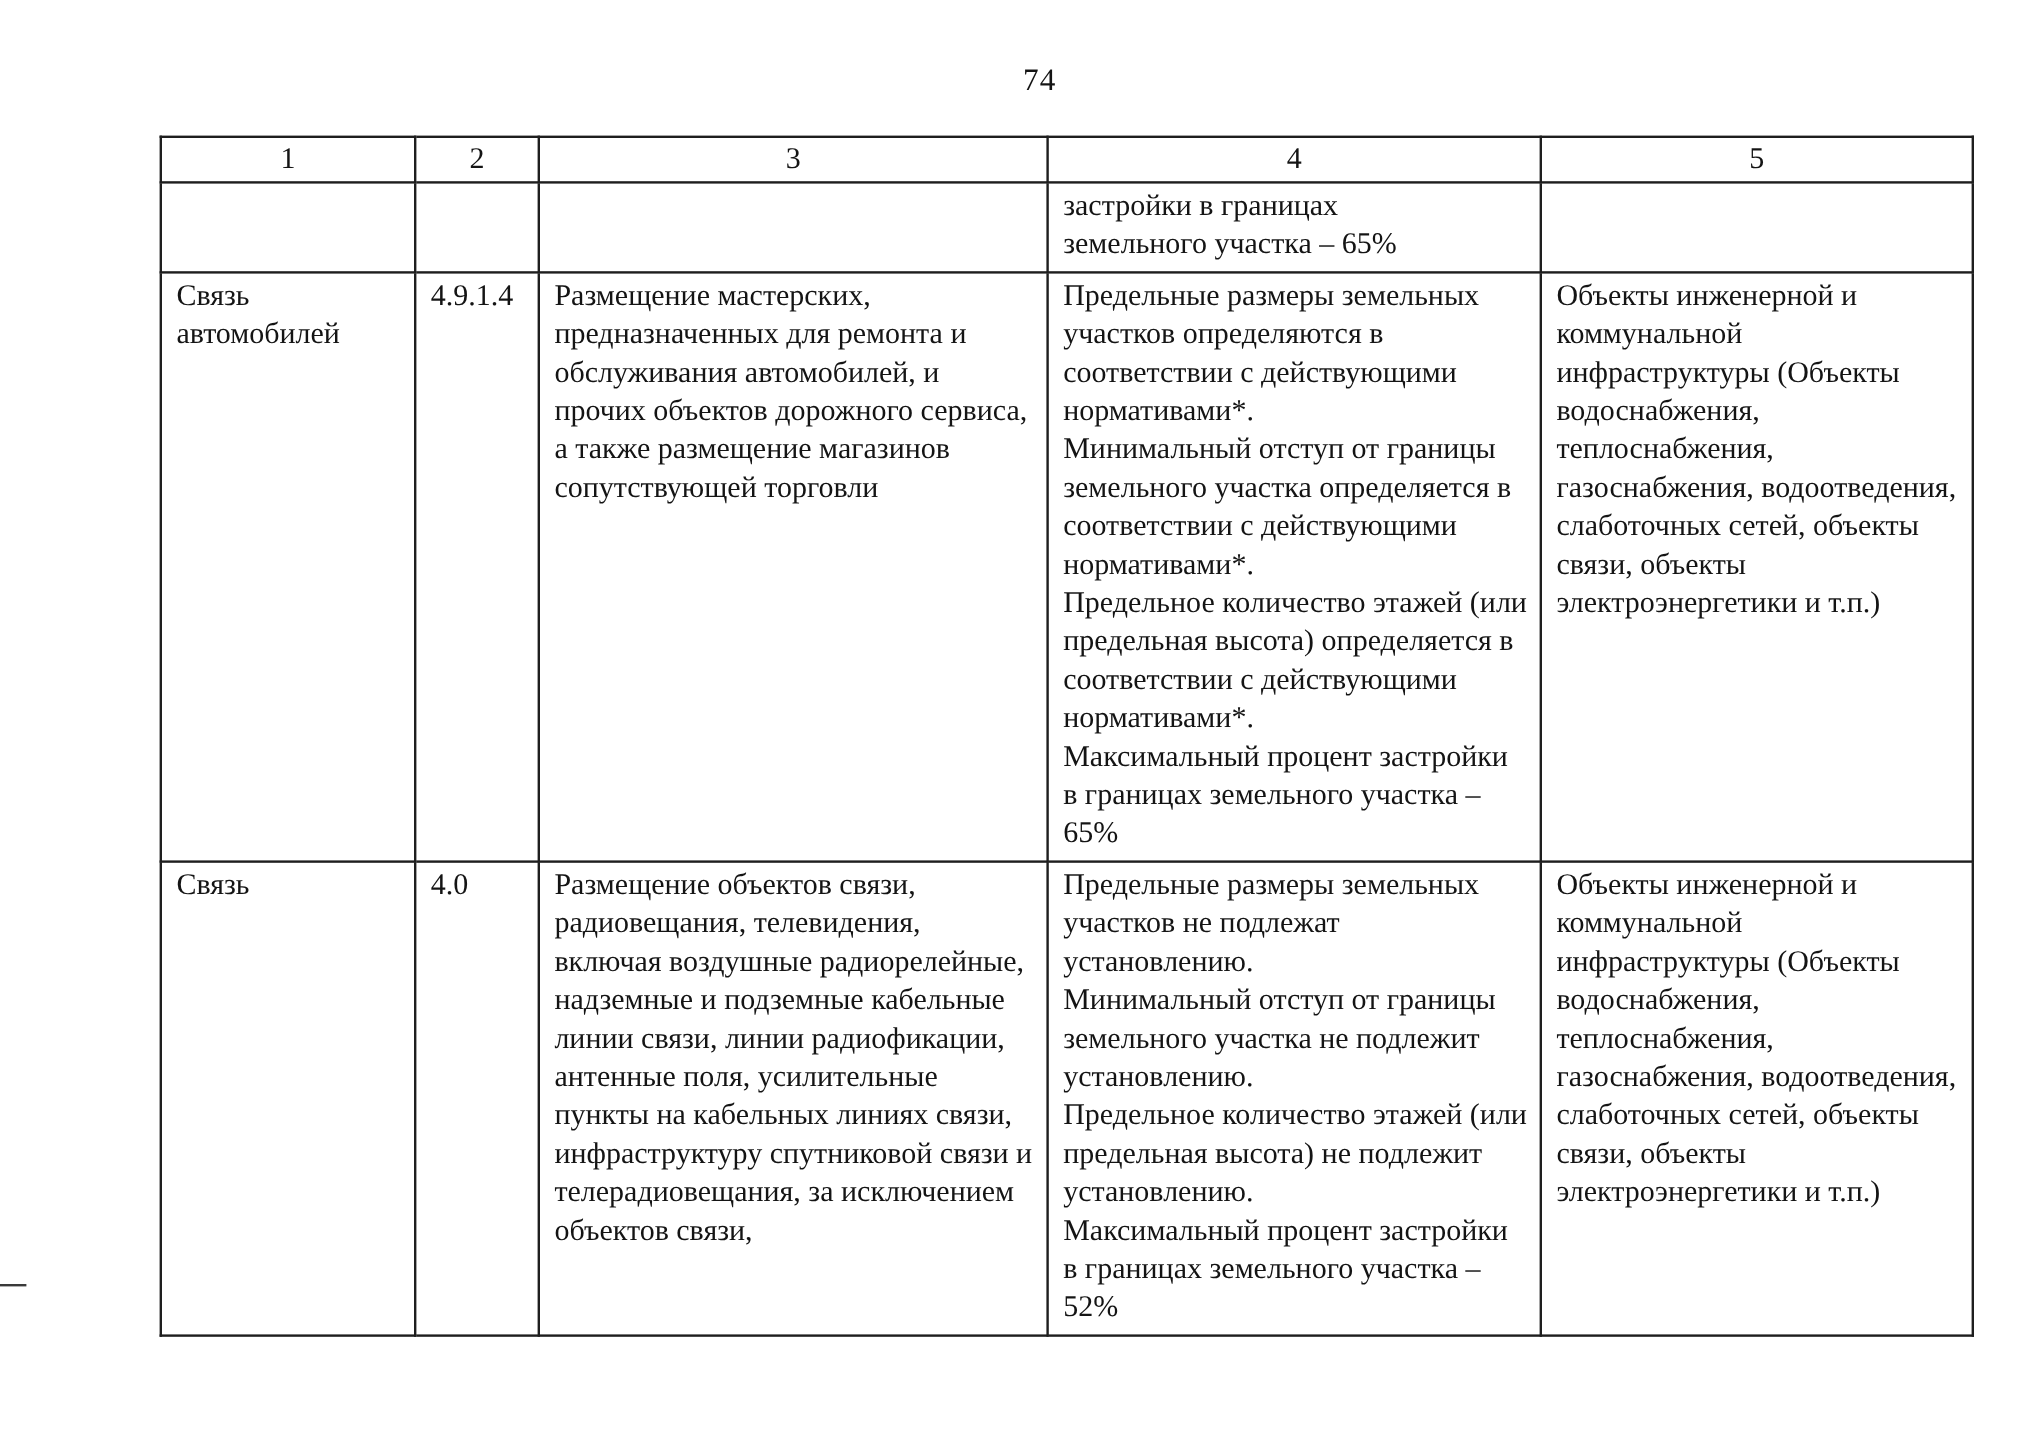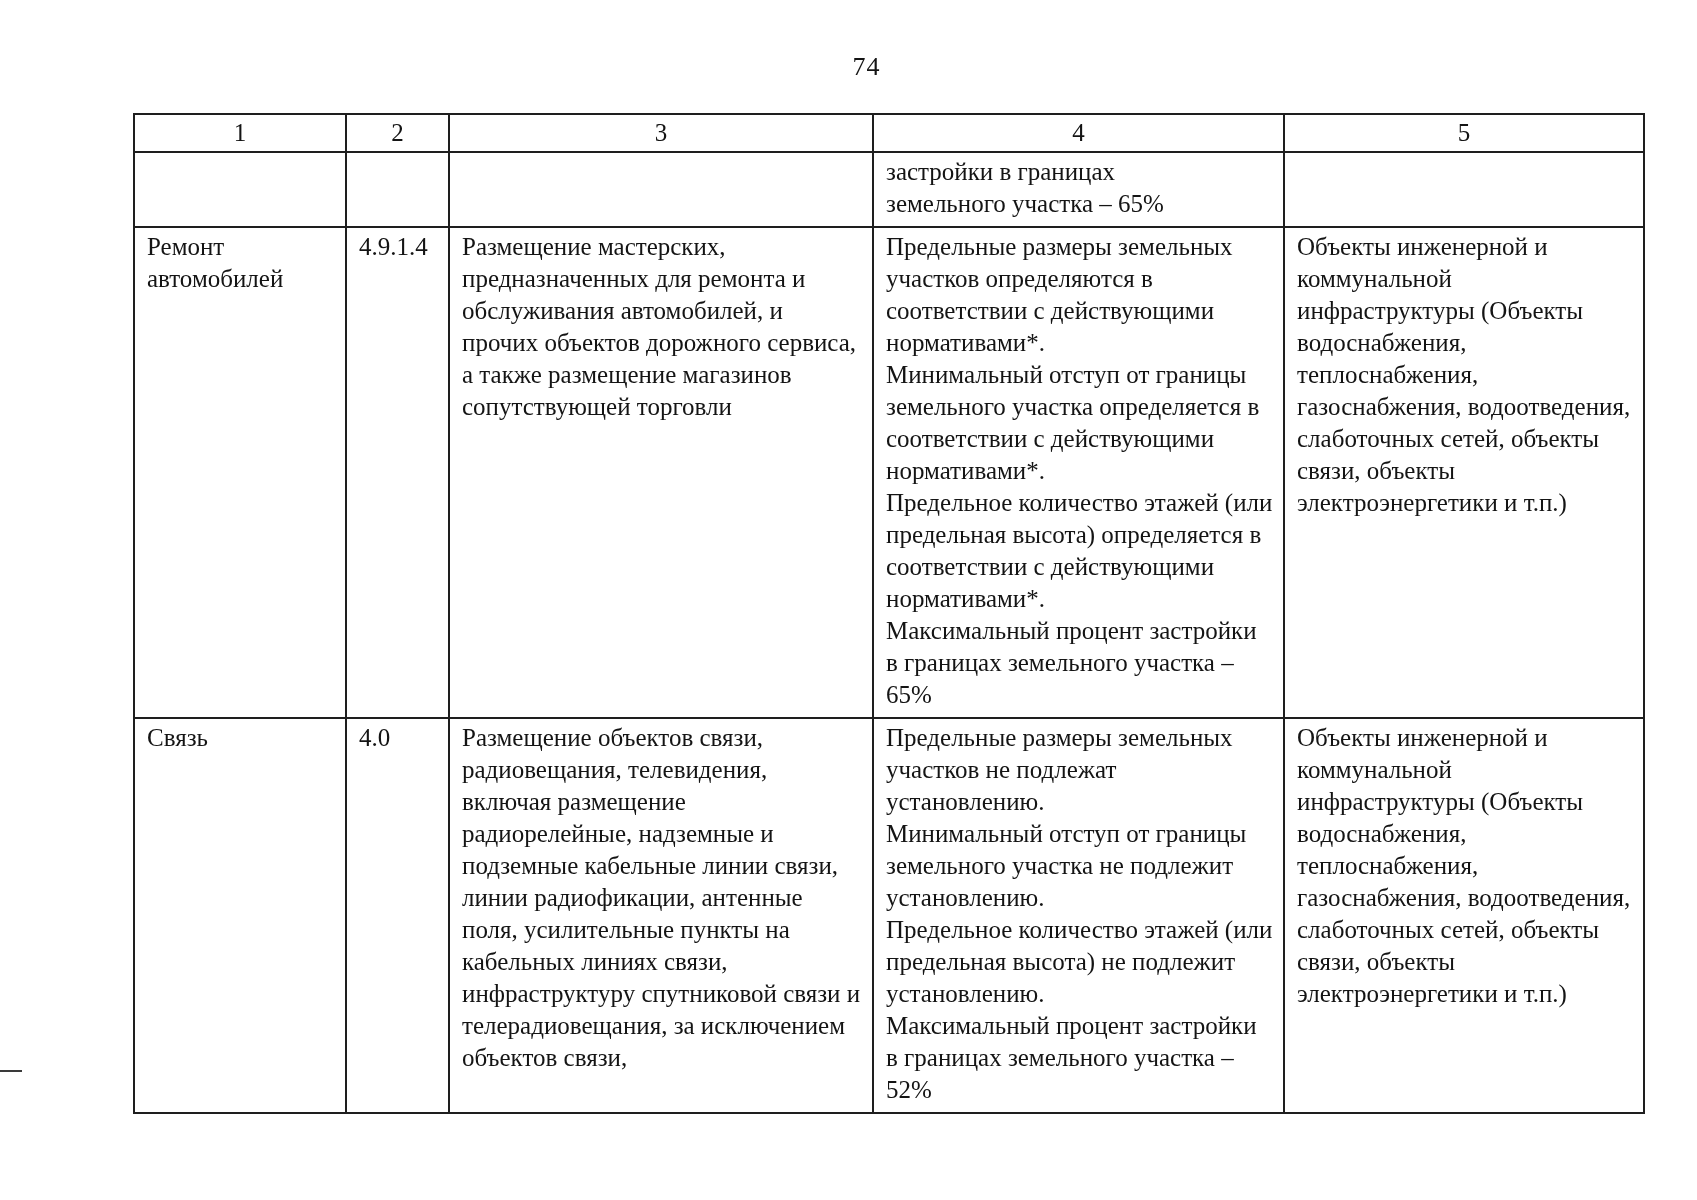--- a/index.html
+++ b/index.html
@@ -91,33 +91,33 @@
   <tbody>
     <tr class="row-continuation">
       <td></td>
       <td></td>
       <td></td>
       <td>застройки в границах
 земельного участка – 65%</td>
       <td></td>
     </tr>
     <tr>
-      <td>Ремонт автомобилей</td>
+      <td>Связь автомобилей</td>
       <td>4.9.1.4</td>
       <td>Размещение мастерских, предназначенных для ремонта и обслуживания автомобилей, и прочих объектов дорожного сервиса, а также размещение магазинов сопутствующей торговли</td>
       <td>Предельные размеры земельных участков определяются в соответствии с действующими нормативами*.
 Минимальный отступ от границы земельного участка определяется в соответствии с действующими нормативами*.
 Предельное количество этажей (или предельная высота) определяется в соответствии с действующими нормативами*.
 Максимальный процент застройки в границах земельного участка – 65%</td>
       <td>Объекты инженерной и коммунальной инфраструктуры (Объекты водоснабжения, теплоснабжения, газоснабжения, водоотведения, слаботочных сетей, объекты связи, объекты электроэнергетики и т.п.)</td>
     </tr>
     <tr>
       <td>Связь</td>
       <td>4.0</td>
-      <td>Размещение объектов связи, радиовещания, телевидения, включая размещение радиорелейные, надземные и подземные кабельные линии связи, линии радиофикации, антенные поля, усилительные пункты на кабельных линиях связи, инфраструктуру спутниковой связи и телерадиовещания, за исключением объектов связи,</td>
+      <td>Размещение объектов связи, радиовещания, телевидения, включая воздушные радиорелейные, надземные и подземные кабельные линии связи, линии радиофикации, антенные поля, усилительные пункты на кабельных линиях связи, инфраструктуру спутниковой связи и телерадиовещания, за исключением объектов связи,</td>
       <td>Предельные размеры земельных участков не подлежат установлению.
 Минимальный отступ от границы земельного участка не подлежит установлению.
 Предельное количество этажей (или предельная высота) не подлежит установлению.
 Максимальный процент застройки в границах земельного участка – 52%</td>
       <td>Объекты инженерной и коммунальной инфраструктуры (Объекты водоснабжения, теплоснабжения, газоснабжения, водоотведения, слаботочных сетей, объекты связи, объекты электроэнергетики и т.п.)</td>
     </tr>
   </tbody>
 </table>
 
 <div class="artifact"></div>

